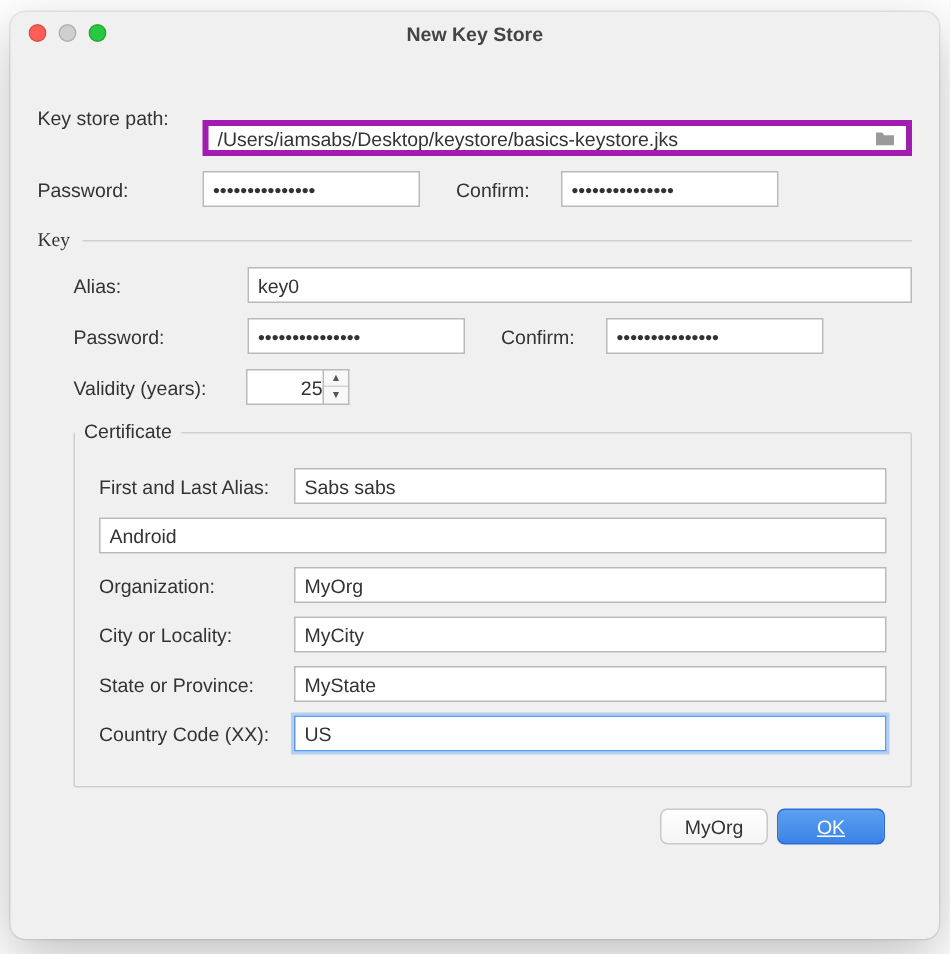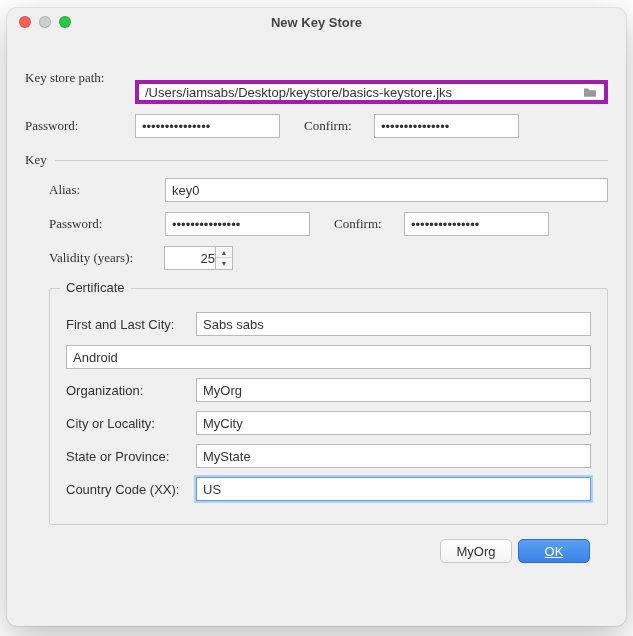--- a/index.html
+++ b/index.html
@@ -48,21 +48,20 @@
   }
 
   .row {
     display: flex;
     align-items: center;
     margin: 10px 0;
   }
   .lbl {
     color: #333;
     margin-right: 10px;
-    font-family: Liberation Serif, serif;
   }
 
   input.text, input.pwd, input.num {
     height: 24px;
     padding: 2px 6px;
     font-size: 13px;
     border: 1px solid #b9b9b9;
     background: #fff;
     color: #333;
     outline: none;
@@ -89,21 +88,21 @@
     border: 1px solid #cfcfcf;
     border-radius: 2px;
     margin-top: 18px;
     padding: 14px 16px 14px 16px;
     position: relative;
   }
   
   .legend {
     position: absolute;
     top: -9px;
-    left: 10px;
+    left: 0;
     background: #f0f0f0;
     padding: 0 6px;
     font-size: 13px;
     color: #333;
   }
   
   .keyheader {
     display: flex;
     align-items: center;
     margin-top: 14px;
@@ -244,21 +243,21 @@
             <div>▲</div>
             <div>▼</div>
           </div>
         </div>
       </div>
 
       <div class="fieldset">
         <span class="legend">Certificate</span>
 
         <div class="cert-row">
-          <span class="cert-lbl">First and Last City:</span>
+          <span class="cert-lbl">First and Last Alias:</span>
           <input class="text cert-input" value="Sabs sabs" style="">
         </div>
         <div class="cert-row">
           <input class="text cert-input" value="Android" style="">
         </div>
         <div class="cert-row">
           <span class="cert-lbl">Organization:</span>
           <input class="text cert-input" value="MyOrg" style="">
         </div>
         <div class="cert-row">

